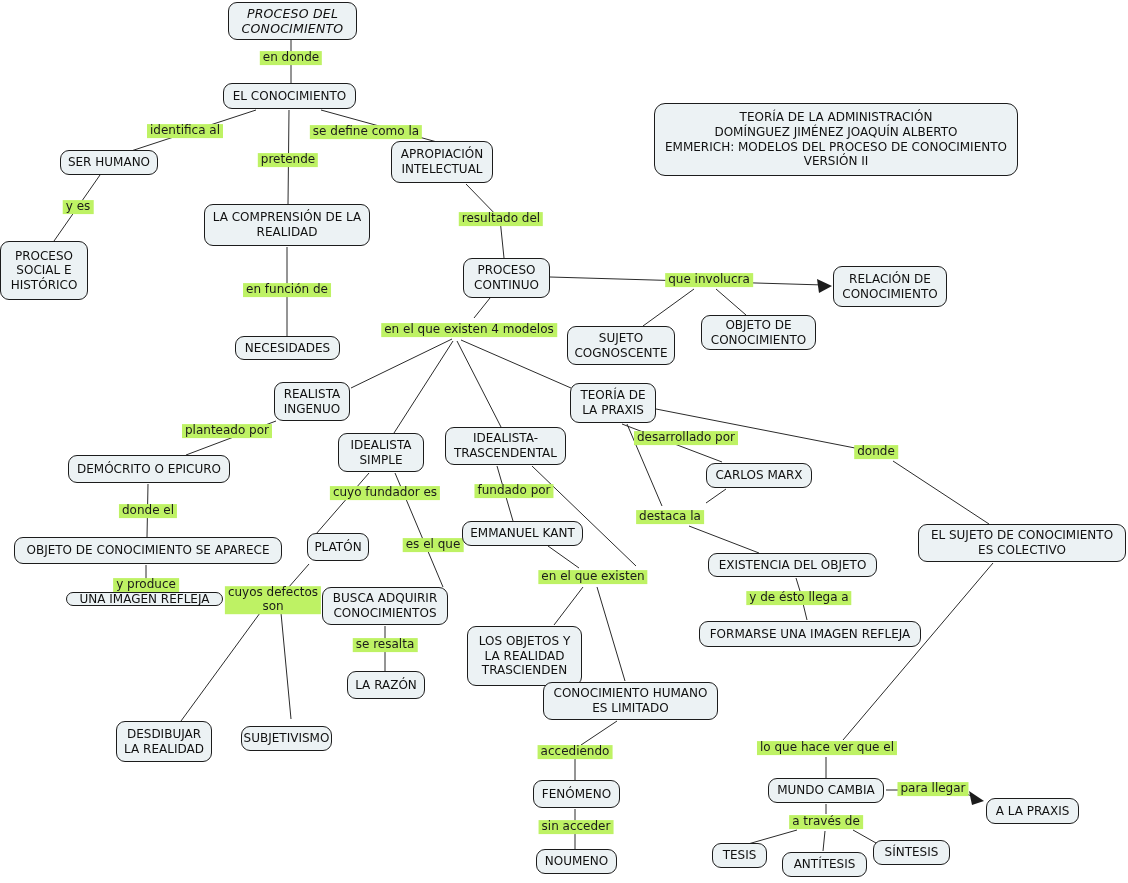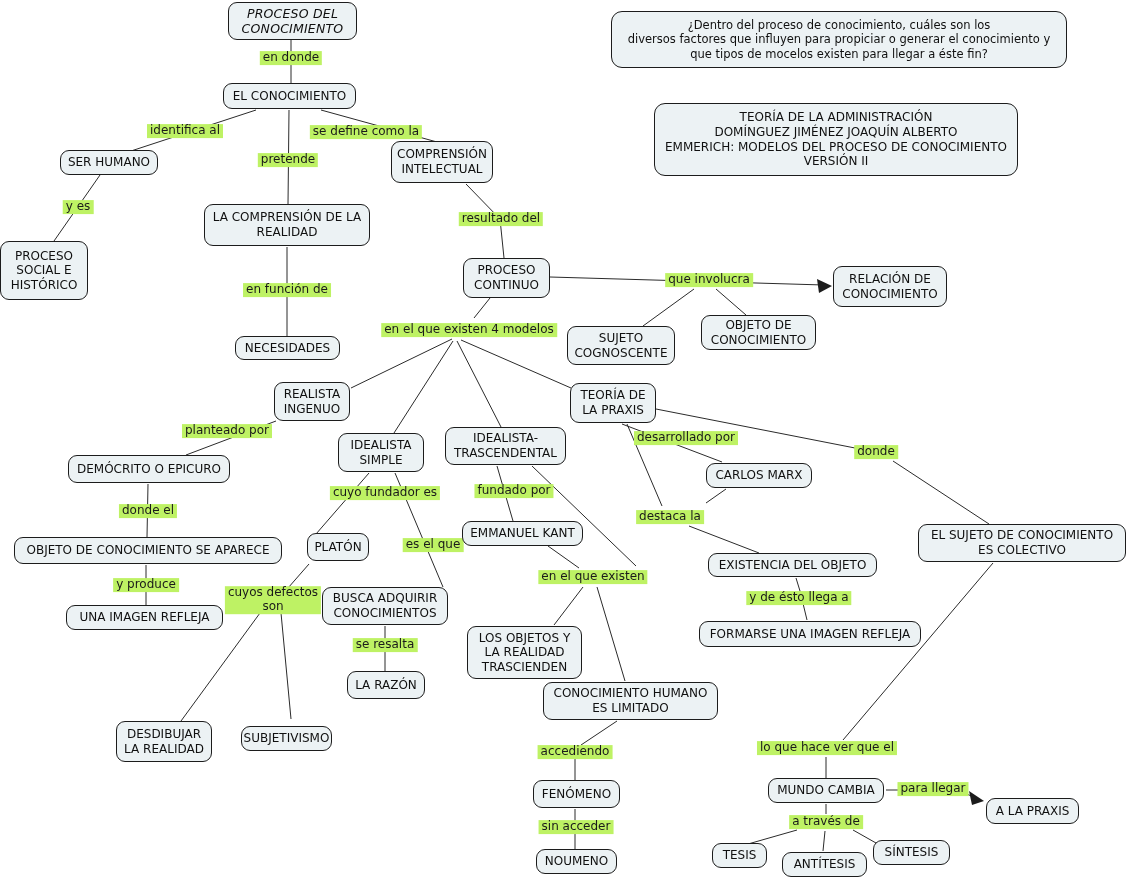--- a/index.html
+++ b/index.html
@@ -99,30 +99,27 @@
   <span class="edge-label" style="left:799px;top:598px">y de ésto llega a</span>
   <span class="edge-label" style="left:385px;top:645px">se resalta</span>
   <span class="edge-label" style="left:575px;top:752px">accediendo</span>
   <span class="edge-label" style="left:827px;top:748px">lo que hace ver que el</span>
   <span class="edge-label" style="left:576px;top:827px">sin acceder</span>
   <span class="edge-label" style="left:826px;top:822px">a través de</span>
   <span class="edge-label" style="left:933px;top:789px">para llegar</span>
 
   <div class="node title" style="left:228px;top:2px;width:129px;height:38px">PROCESO DEL
 CONOCIMIENTO</div>
-  <div class="node bigbox qbox" style="left:611px;top:11px;width:456px;height:57px">¿Dentro del proceso de conocimiento, cuáles son los
-diversos factores que influyen para propiciar o generar el conocimiento y
-que tipos de mocelos existen para llegar a éste fin?</div>
   <div class="node bigbox" style="left:654px;top:103px;width:364px;height:73px">TEORÍA DE LA ADMINISTRACIÓN
 DOMÍNGUEZ JIMÉNEZ JOAQUÍN ALBERTO
 EMMERICH: MODELOS DEL PROCESO DE CONOCIMIENTO
 VERSIÓN II</div>
   <div class="node" style="left:223px;top:83px;width:133px;height:26px">EL CONOCIMIENTO</div>
   <div class="node" style="left:60px;top:150px;width:98px;height:25px">SER HUMANO</div>
-  <div class="node" style="left:391px;top:141px;width:102px;height:42px">COMPRENSIÓN
+  <div class="node" style="left:391px;top:141px;width:102px;height:42px">APROPIACIÓN
 INTELECTUAL</div>
   <div class="node" style="left:204px;top:204px;width:166px;height:42px">LA COMPRENSIÓN DE LA
 REALIDAD</div>
   <div class="node" style="left:0px;top:241px;width:88px;height:59px">PROCESO
 SOCIAL E
 HISTÓRICO</div>
   <div class="node" style="left:235px;top:336px;width:105px;height:24px">NECESIDADES</div>
   <div class="node" style="left:463px;top:258px;width:87px;height:40px">PROCESO
 CONTINUO</div>
   <div class="node" style="left:833px;top:266px;width:114px;height:41px">RELACIÓN DE
@@ -140,25 +137,25 @@
   <div class="node" style="left:445px;top:427px;width:121px;height:38px">IDEALISTA-
 TRASCENDENTAL</div>
   <div class="node" style="left:68px;top:455px;width:162px;height:28px">DEMÓCRITO O EPICURO</div>
   <div class="node" style="left:706px;top:463px;width:106px;height:25px">CARLOS MARX</div>
   <div class="node" style="left:462px;top:521px;width:121px;height:25px">EMMANUEL KANT</div>
   <div class="node" style="left:307px;top:533px;width:62px;height:28px">PLATÓN</div>
   <div class="node" style="left:14px;top:537px;width:268px;height:27px">OBJETO DE CONOCIMIENTO SE APARECE</div>
   <div class="node" style="left:918px;top:524px;width:208px;height:38px">EL SUJETO DE CONOCIMIENTO
 ES COLECTIVO</div>
   <div class="node" style="left:708px;top:553px;width:169px;height:24px">EXISTENCIA DEL OBJETO</div>
-  <div class="node" style="left:66px;top:605px;width:157px;height:25px">UNA IMAGEN REFLEJA</div>
+  <div class="node" style="left:66px;top:592px;width:157px;height:14px">UNA IMAGEN REFLEJA</div>
   <div class="node" style="left:322px;top:587px;width:126px;height:38px">BUSCA ADQUIRIR
 CONOCIMIENTOS</div>
   <div class="node" style="left:699px;top:621px;width:222px;height:26px">FORMARSE UNA IMAGEN REFLEJA</div>
-  <div class="node" style="left:467px;top:626px;width:115px;height:53px">LOS OBJETOS Y
+  <div class="node" style="left:467px;top:626px;width:115px;height:60px">LOS OBJETOS Y
 LA REALIDAD
 TRASCIENDEN</div>
   <div class="node" style="left:347px;top:671px;width:78px;height:28px">LA RAZÓN</div>
   <div class="node" style="left:543px;top:682px;width:175px;height:38px">CONOCIMIENTO HUMANO
 ES LIMITADO</div>
   <div class="node" style="left:116px;top:721px;width:96px;height:41px">DESDIBUJAR
 LA REALIDAD</div>
   <div class="node" style="left:241px;top:726px;width:91px;height:25px">SUBJETIVISMO</div>
   <div class="node" style="left:533px;top:780px;width:87px;height:28px">FENÓMENO</div>
   <div class="node" style="left:768px;top:778px;width:116px;height:25px">MUNDO CAMBIA</div>

